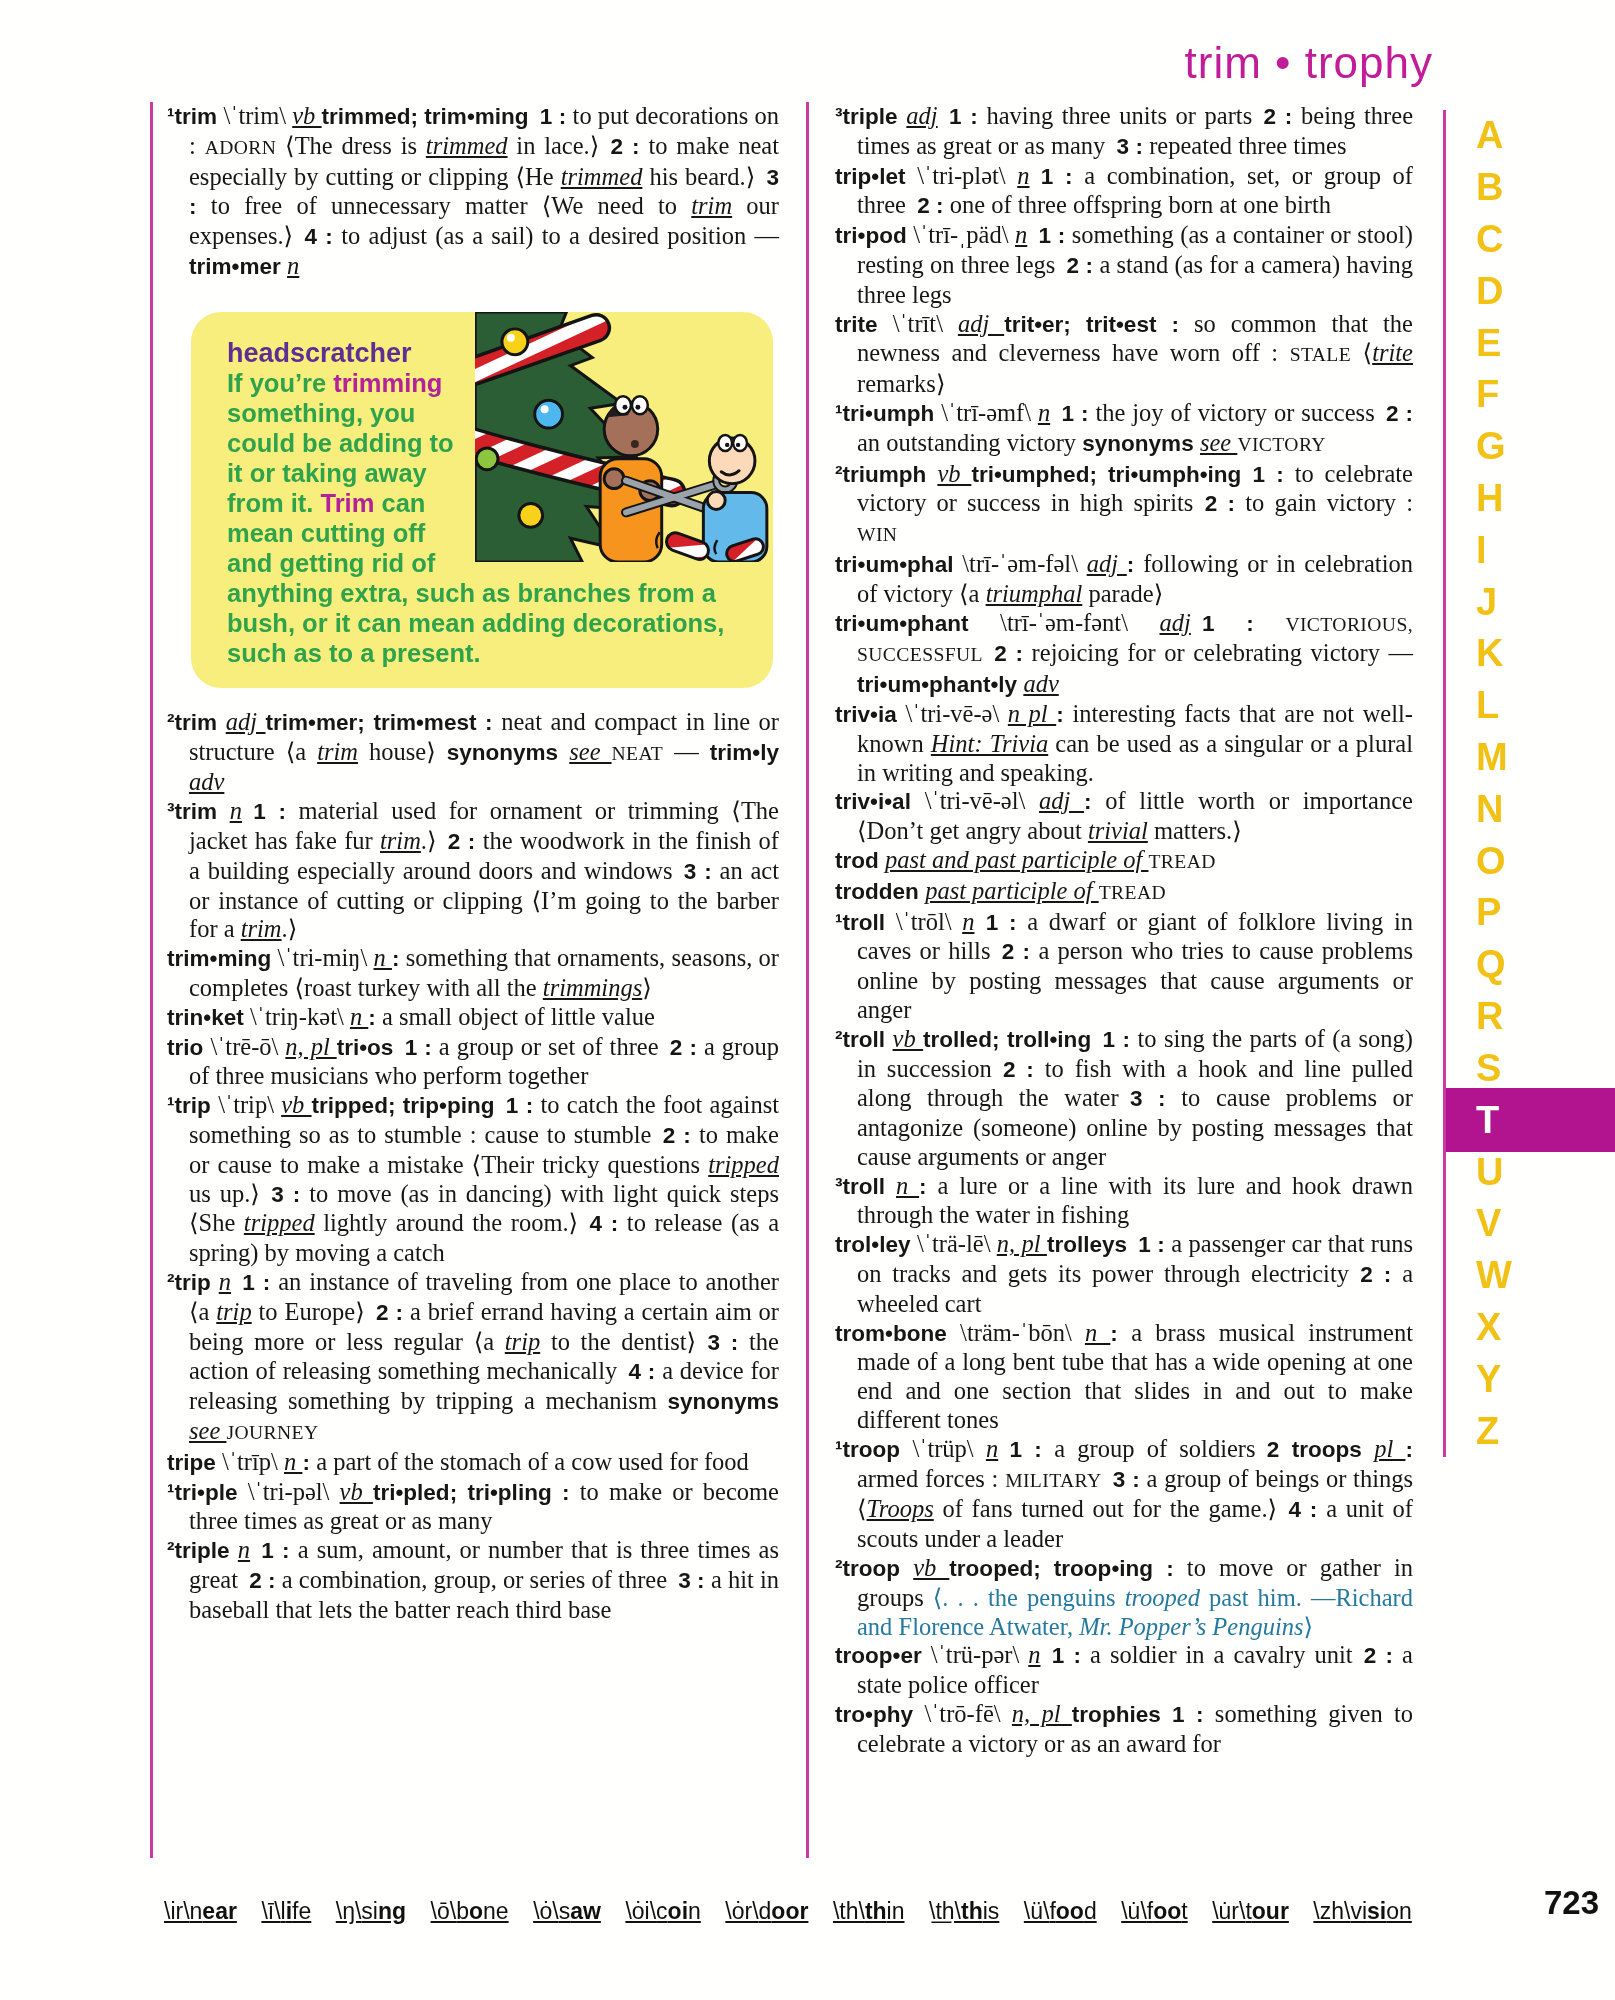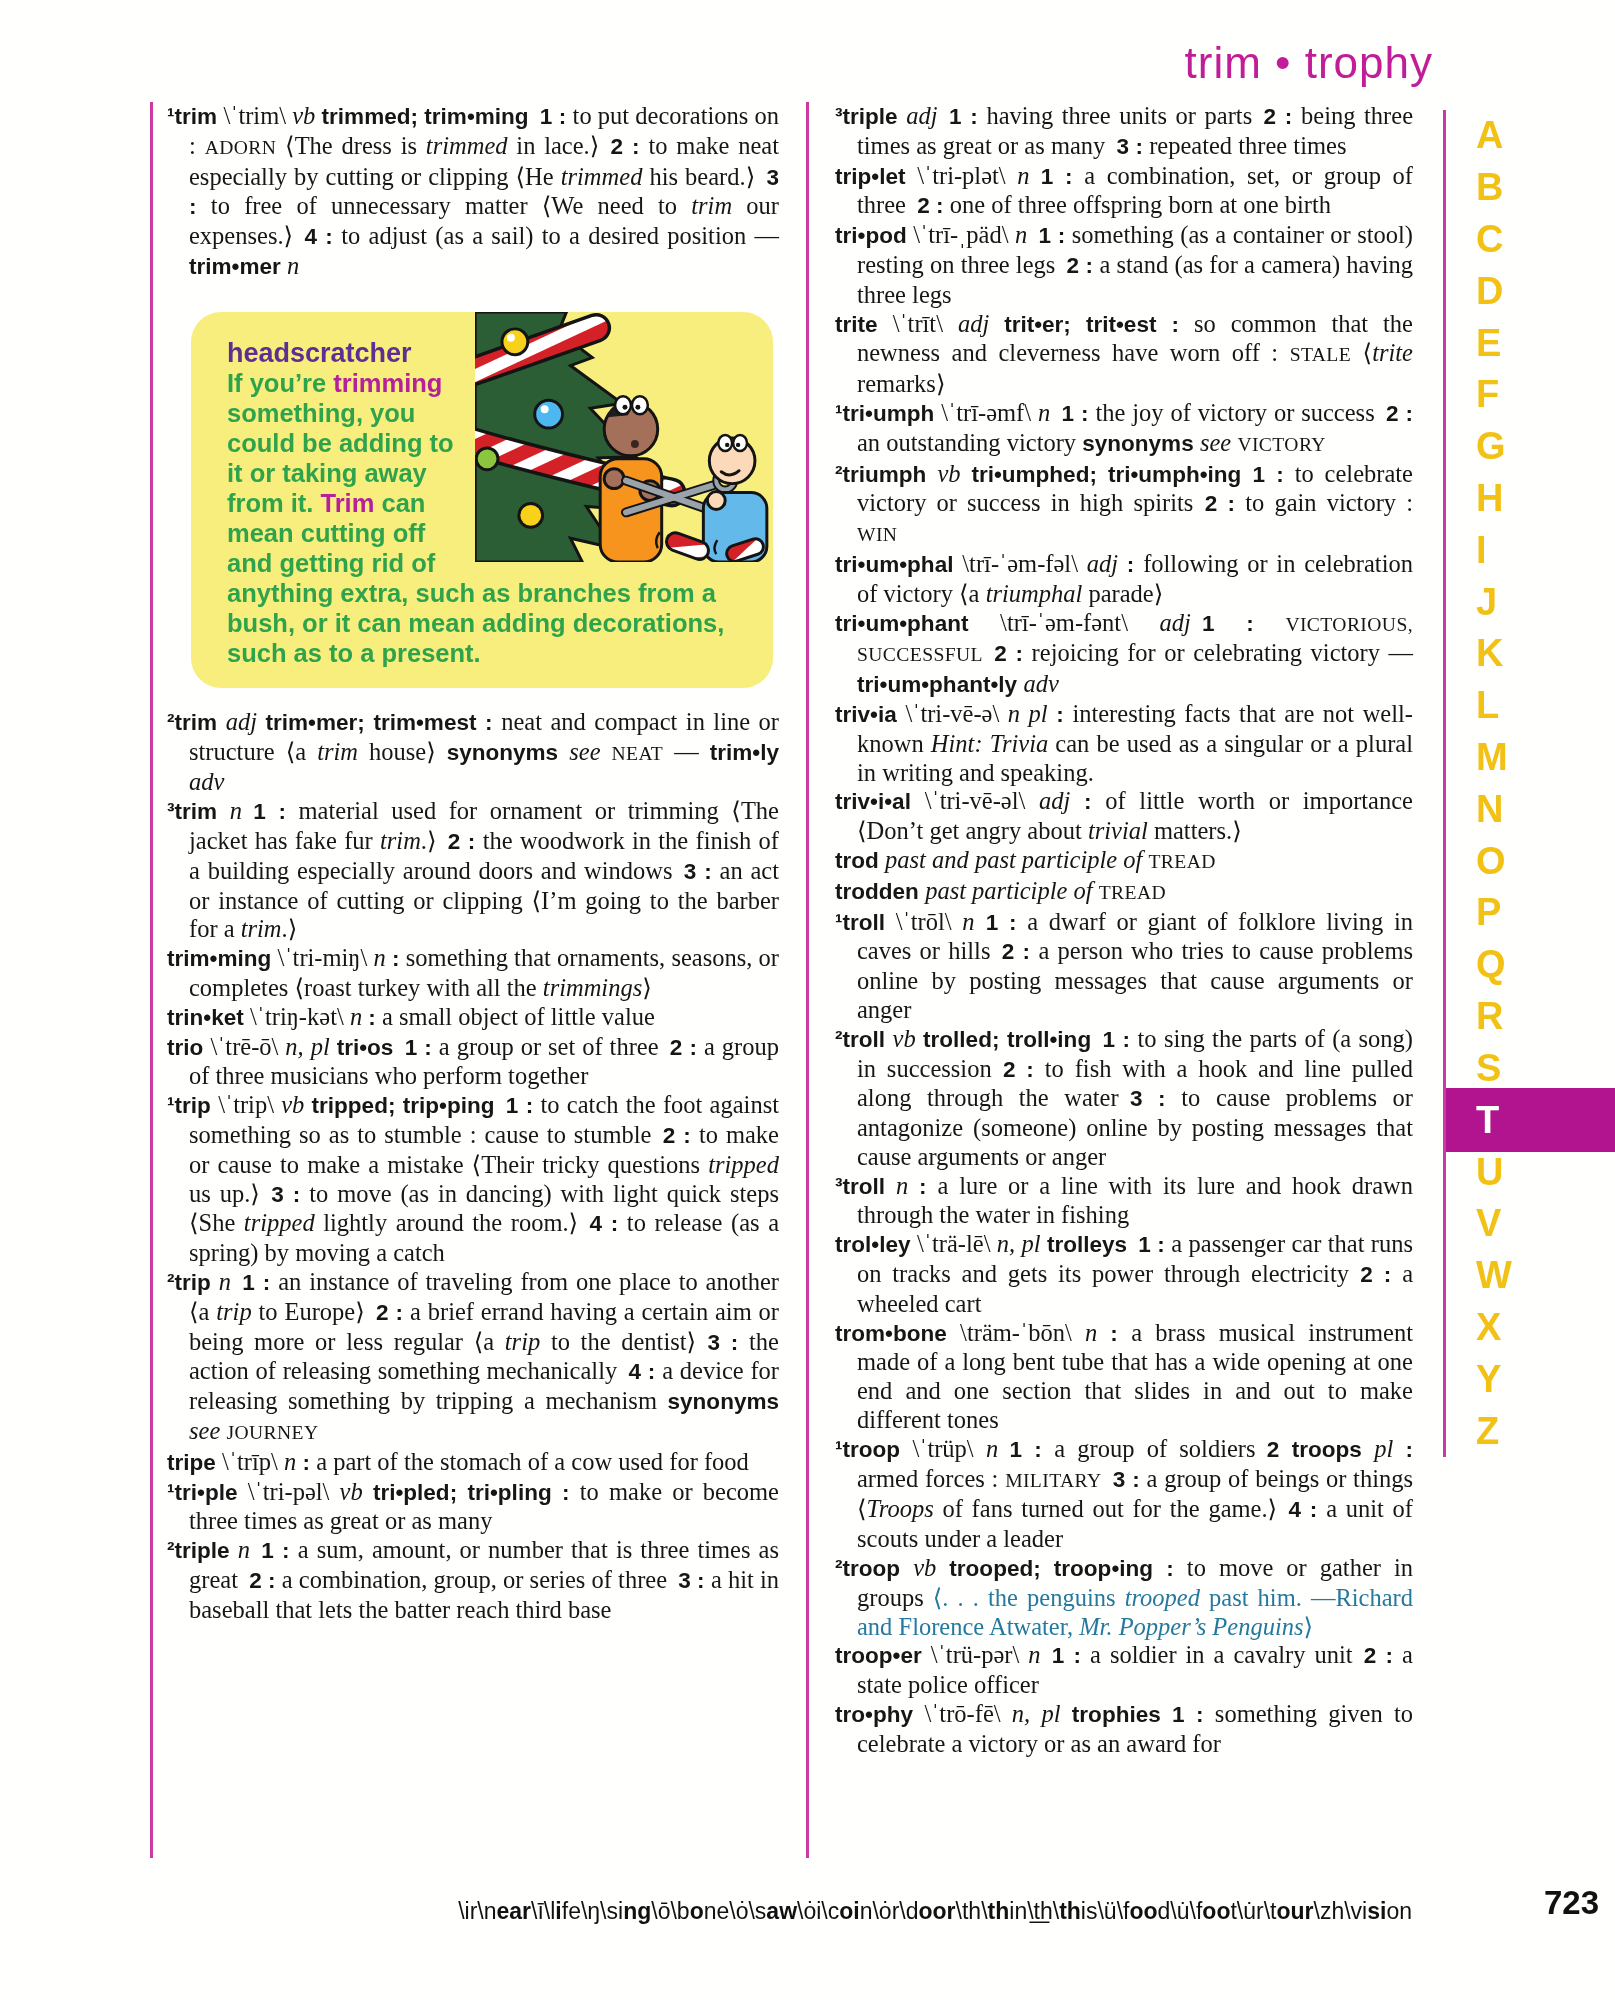--- a/index.html
+++ b/index.html
@@ -5,39 +5,39 @@
   html,body{margin:0;padding:0;background:#ffffff;}
   .page{position:relative;width:1615px;height:2000px;background:#fffffe;overflow:hidden;
         font-family:"Liberation Serif",serif;color:#161616;}
   .header{position:absolute;top:40px;right:182px;font-family:"Liberation Sans",sans-serif;
           font-size:44px;line-height:46px;color:#c11d98;letter-spacing:1px;}
   .col{position:absolute;top:102px;font-size:24.5px;line-height:28.8px;text-align:justify;}
   .col-left{left:150px;width:612px;border-left:3px solid #ca3aa0;padding-left:14px;min-height:1756px;}
   .col-right{left:806px;width:578px;border-left:3px solid #ca3aa0;padding-left:26px;min-height:1756px;}
   .entry{margin:0;padding-left:22px;text-indent:-22px;}
   .r-b{font-family:"Liberation Sans",sans-serif;font-weight:bold;font-size:0.92em;}
-  .r-i{font-style:italic;}
+  .r-i{font-style:italic;text-decoration:underline;}
   .r-sc{font-size:0.8em;letter-spacing:0.4px;margin-top:7px;}
   .r-q{color:#25799e;}
   .r-qi{color:#25799e;font-style:italic;}
   .r-m{color:#b5209b;}
   .hs-box{margin:30px 0 20px 24px;width:582px;box-sizing:border-box;background:#f7ee7d;
           border-radius:30px;padding:26px 30px 20px 36px;font-family:"Liberation Sans",sans-serif;
           text-align:left;text-indent:0;}
   .hs-illustration{float:right;width:298px;height:250px;margin:-26px -30px 4px 10px;
           border-radius:0 28px 0 0;}
   .hs-title{color:#5f2e92;font-weight:bold;font-size:27px;line-height:30px;}
   .hs-body{color:#2fa34c;font-weight:bold;font-size:25.5px;line-height:30px;}
   .rail{position:absolute;left:1443px;top:110px;width:170px;border-left:3px solid #ca3aa0;}
   .rail-letter{height:51.8px;display:flex;align-items:center;padding-left:30px;
           font-family:"Liberation Sans",sans-serif;font-weight:bold;font-size:38px;color:#f2c115;}
   .rail-letter.active{background:#b2138e;color:#ffffff;height:64px;margin:-6px 0;position:relative;z-index:1;}
   .guide{position:absolute;left:164px;top:1898px;width:1248px;display:flex;
-         justify-content:flex-end;font-family:"Liberation Sans",sans-serif;
-         font-size:23px;color:#111;}
+         justify-content:space-between;font-family:"Liberation Sans",sans-serif;
+         font-size:23px;color:#111;text-decoration:underline;}
   .guide-item{white-space:nowrap;}
   .gword .r-b{font-size:1em;}
   .pageno{position:absolute;right:16px;top:1884px;font-family:"Liberation Sans",sans-serif;
           font-weight:bold;font-size:33px;color:#111;}
 </style>
 </head>
 <body>
 
 <div class="page">
 

